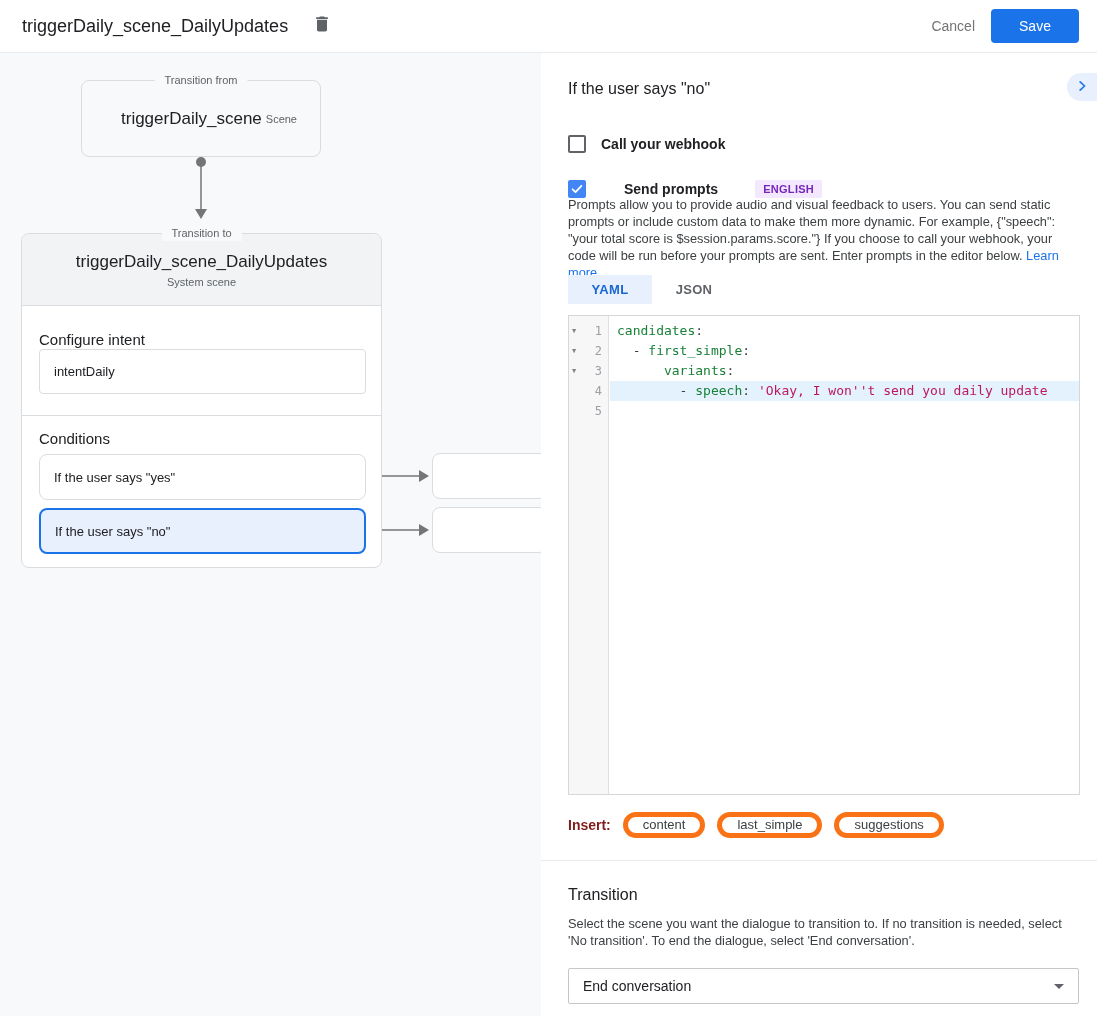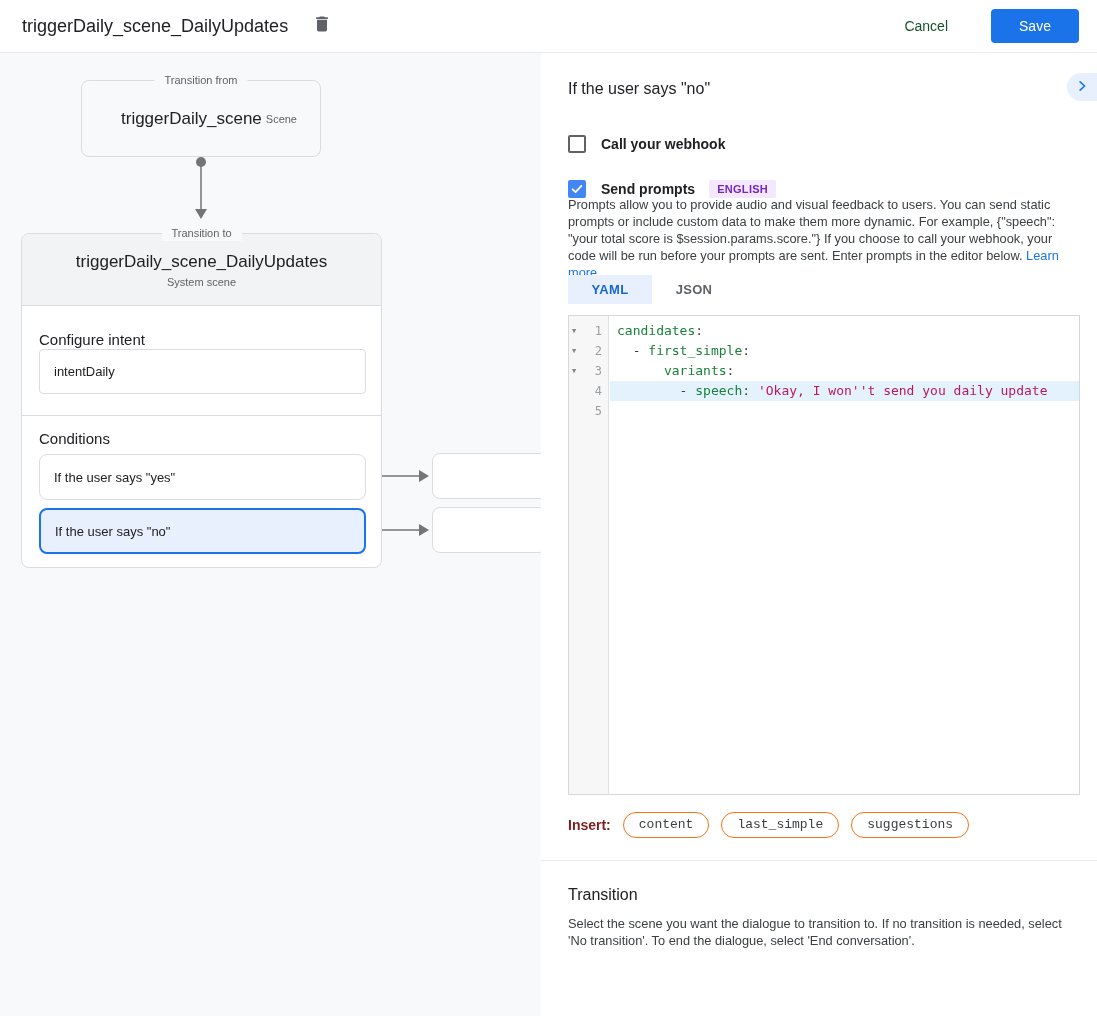--- a/index.html
+++ b/index.html
@@ -6,23 +6,23 @@
   html,body { background:#fff; }
   body { font-family:"Liberation Sans", sans-serif; color:#202124; }
   .app { position:relative; width:1097px; height:1016px; overflow:hidden; background:#fff; }
 
   
   .header { position:absolute; top:0; left:0; width:1097px; height:53px; background:#fff;
             border-bottom:1px solid #e8eaed; display:flex; align-items:center; z-index:30; }
   .header-title { font-size:18px; font-weight:500; color:#202124; margin-left:22px; }
   .trash-btn { margin-left:22px; width:24px; height:24px; display:flex; align-items:center; justify-content:center; cursor:pointer; }
   .header-actions { margin-left:auto; display:flex; align-items:center; margin-right:18px; }
-  .cancel-btn { color:#14532d; font-size:14px; font-weight:500; margin-right:24px; cursor:pointer; background:none; border:none; font-family:inherit; }
+  .cancel-btn { color:#737373; font-size:14px; font-weight:500; margin-right:16px; cursor:pointer; background:none; border:none; font-family:inherit; }
   .save-btn { background:#1a73e8; color:#fff; font-size:14px; font-weight:500; border:none; border-radius:4px;
-              width:88px; height:34px; cursor:pointer; font-family:inherit;margin-left:19px; }
+              width:88px; height:34px; cursor:pointer; font-family:inherit; }
 
   
   .canvas { position:absolute; top:53px; left:0; width:541px; height:963px; background:#f8f9fa; overflow:hidden; }
   .legend { position:absolute; top:-8px; left:50%; transform:translateX(-50%); background:#f8f9fa;
             padding:0 10px; font-size:11px; color:#5f6368; white-space:nowrap; line-height:15px; }
   .from-node { position:absolute; left:81px; top:27px; width:240px; height:77px; background:#f8f9fa;
                border:1px solid #dadce0; border-radius:8px; display:flex; flex-direction:row;
                align-items:center; justify-content:center; gap:4px;padding-left:16px; }
   .node-title { font-size:17px; color:#202124; }
   .node-subtitle { font-size:11px; color:#5f6368; }
@@ -51,21 +51,21 @@
   .arrows { position:absolute; left:0; top:0; width:541px; height:963px; pointer-events:none; }
 
   
   .panel { position:absolute; top:53px; left:541px; width:556px; height:963px; background:#fff; }
   .panel-title { position:absolute; left:27px; top:27px; font-size:16px; color:#202124; }
   .collapse-btn { position:absolute; right:0; top:20px; width:30px; height:28px; background:#e8f0fe;
                   border:none; border-radius:14px 0 0 14px; cursor:pointer; display:flex; align-items:center; justify-content:center; }
 
   .check-row { position:absolute; left:27px; display:flex; align-items:center;margin-top:12px; }
   .check-row.r-webhook { top:70px; }
-  .check-row.r-prompts { top:115px; }
+  .check-row.r-prompts { top:115px;gap:23px; }
   .checkbox { width:18px; height:18px; border:2px solid #5f6368; border-radius:2px; background:#fff;
               display:flex; align-items:center; justify-content:center; cursor:pointer; flex:none; }
   .checkbox.checked { background:#4285f4; border-color:#4285f4; }
   .check-label { font-size:14px; font-weight:600; color:#202124; margin-left:15px; }
   .lang-badge { margin-left:14px; background:#f3e8fd; color:#7627bb; font-size:11px; font-weight:600;
                 letter-spacing:0.3px; padding:3px 8px; border-radius:2px; }
 
   .prompts-desc { position:absolute; left:27px; top:143px; width:512px; font-size:12.8px; line-height:17px; color:#3c4043; }
   .learn-more { color:#1a73e8; cursor:pointer; }
 
@@ -83,22 +83,22 @@
   .fold { position:absolute; left:3px; top:0; font-size:7px; color:#848484; line-height:20px; cursor:pointer; }
   .lnum { display:block; text-align:right; padding-right:8px; color:#9aa0a6; font-size:12px; }
   .code-cell { flex:1; white-space:pre; overflow:hidden; padding-left:7px; }
   .code-cell.hl { background:#e3f2fd; }
   .tok-key { color:#188038; }
   .tok-str { color:#be185d; }
   .tok-plain { color:#3b4045; }
 
   .insert-row { position:absolute; left:27px; top:758px; height:27px; display:flex; align-items:center; }
   .insert-label { font-size:14px; color:#7f1d1d; margin-right:12px;font-weight:bold; }
-  .chip { height:26px; border:1px solid #f97316; border-radius:13px; background:#fff; padding:0 15px;
-          font-size:13px; color:#3c4043; font-family:Liberation Mono, monospace; cursor:pointer; margin-right:12px;
+  .chip { height:26px; border:5px solid #f97316; border-radius:13px; background:#fff; padding:0 15px;
+          font-size:13px; color:#3c4043; font-family:Liberation Sans, sans-serif; cursor:pointer; margin-right:12px;
           display:flex; align-items:center; }
 
   .panel-divider { position:absolute; left:0; top:807px; width:100%; border-top:1px solid #e8eaed; }
 
   .transition-heading { position:absolute; left:27px; top:833px; font-size:16px; color:#202124; }
   .transition-desc { position:absolute; left:27px; top:862px; width:512px; font-size:12.8px; line-height:17px; color:#3c4043; }
   .transition-select { position:absolute; left:27px; top:915px; width:511px; height:36px; border:1px solid #c4c7ca;
                        border-radius:2px; background:#fff; display:flex; align-items:center; padding:0 14px;
                        font-size:14px; color:#202124; cursor:pointer; }
   .select-caret { margin-left:auto; width:0; height:0; border-left:5px solid transparent; border-right:5px solid transparent;
@@ -246,14 +246,18 @@
       <span class="insert-label">Insert:</span>
       <button class="chip">content</button>
       <button class="chip">last_simple</button>
       <button class="chip">suggestions</button>
     </div>
 
     <div class="panel-divider"></div>
 
     <div class="transition-heading">Transition</div>
     <div class="transition-desc">Select the scene you want the dialogue to transition to. If no transition is needed, select 'No transition'. To end the dialogue, select 'End conversation'.</div>
+    <div class="transition-select">
+      <span>End conversation</span>
+      <span class="select-caret"></span>
+    </div>
   </div>
 </div>
 
 </body></html>

